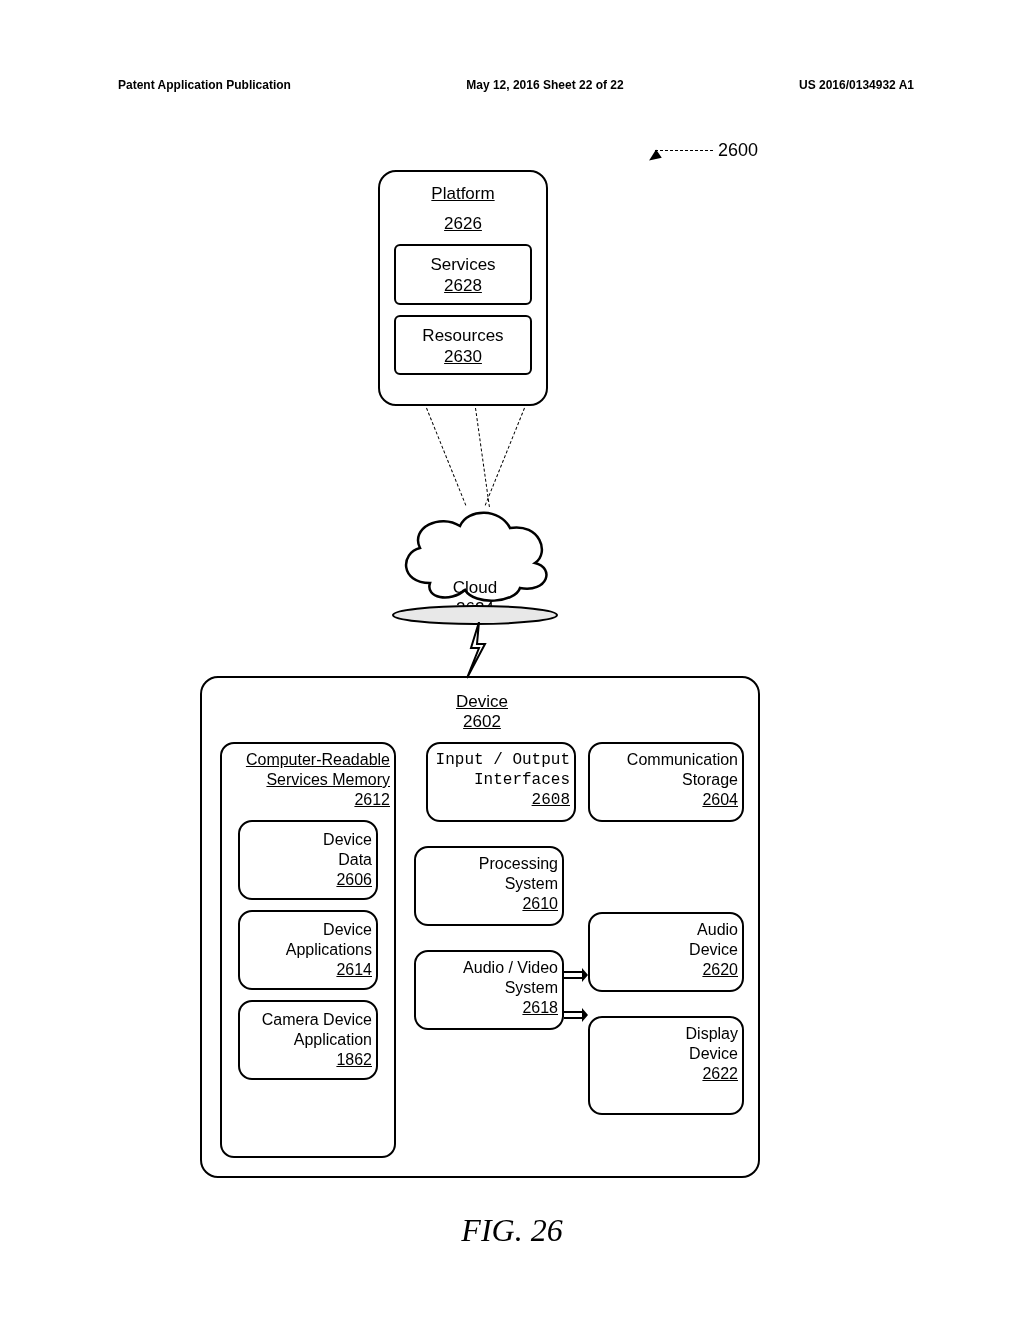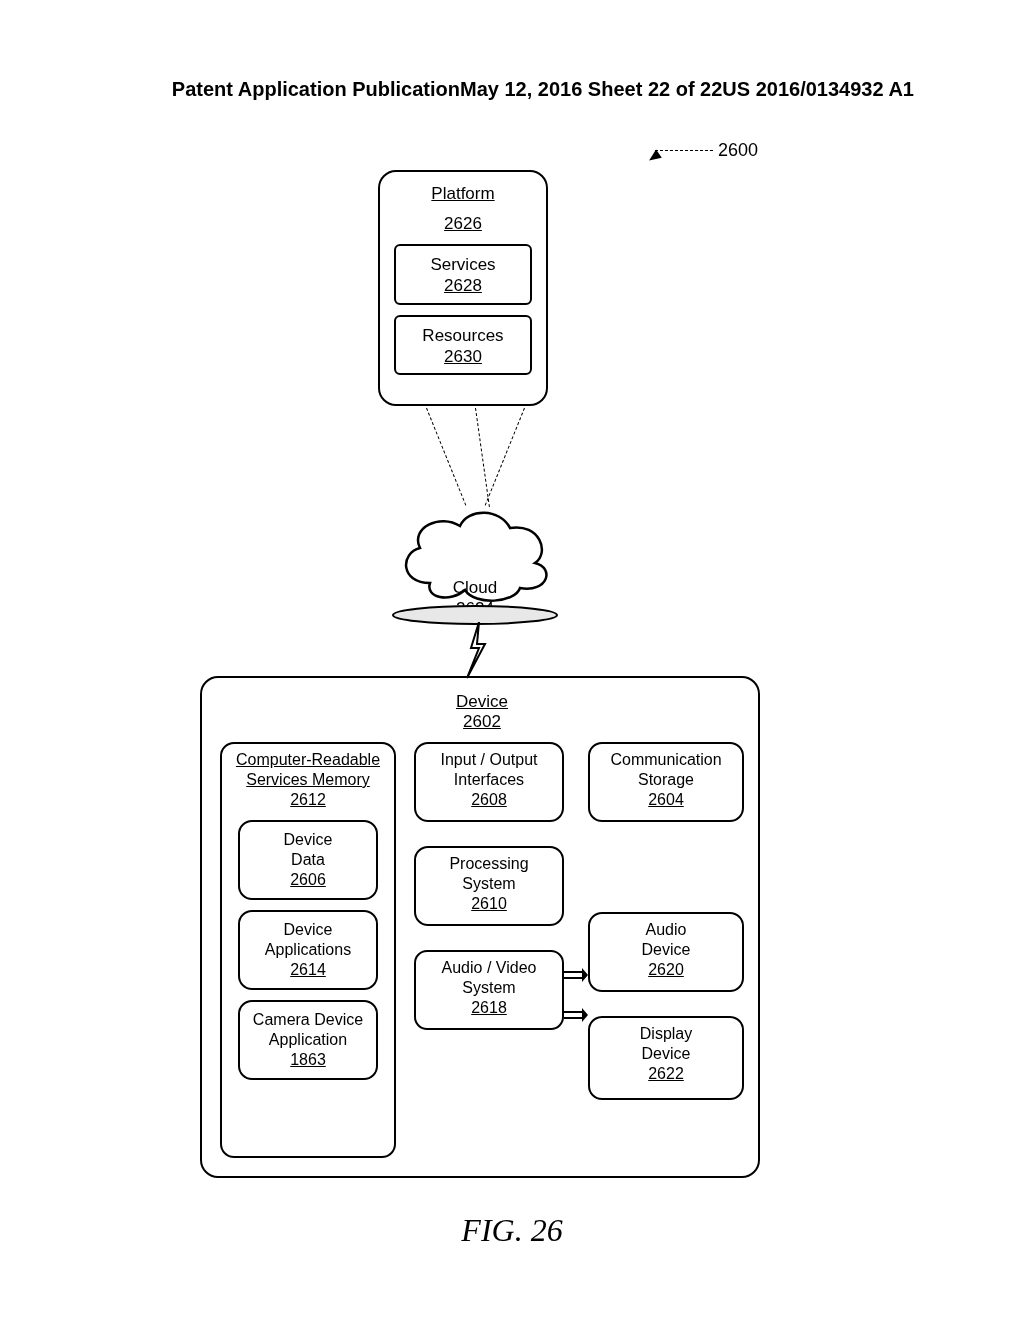--- a/index.html
+++ b/index.html
@@ -9,24 +9,24 @@
     background: #fff;
     font-family: Arial, Helvetica, sans-serif;
     color: #000;
     position: relative;
   }
   .header {
     position: absolute;
     top: 78px;
     left: 0;
     width: 1024px;
-    font-size: 20px;
+    font-size: 12px;
     font-weight: bold;
     display: flex;
-    justify-content: flex-end;
+    justify-content: space-between;
     padding: 0 110px 0 118px;
   }
   .figure-caption {
     position: absolute;
     top: 1212px;
     left: 0;
     width: 1024px;
     text-align: center;
     font-style: italic;
     font-size: 32px;
@@ -110,21 +110,21 @@
   .device-title {
     position: absolute; top: 14px; left: 0; width: 560px; text-align: center; font-size: 17px;
   }
   .device-title .t { text-decoration: underline; }
   .device-title .n { text-decoration: underline; }
 
   .box {
     position: absolute;
     border: 2.5px solid #000;
     border-radius: 14px;
-    text-align: center;
+    text-align: right;
     font-size: 16px;
     line-height: 1.25;
     padding: 6px 4px;
   }
   .box .num { text-decoration: underline; }
   .box .ttl { text-decoration: underline; }
 
   
   .crsm { top: 64px; left: 18px; width: 176px; height: 416px; }
   .crsm-header { font-size: 16px; }
@@ -132,28 +132,28 @@
     border: 2.5px solid #000;
     border-radius: 14px;
     margin: 10px 12px 0 12px;
     padding: 8px 4px 8px 4px;
     font-size: 16px;
     line-height: 1.25;
   }
   .crsm-inner .num { text-decoration: underline; }
 
   
-  .io   { top: 64px;  left: 212px; width: 150px; height: 80px; }
+  .io   { top: 64px;  left: 224px; width: 150px; height: 80px; font-family: Liberation Mono, monospace; }
   .proc { top: 168px; left: 212px; width: 150px; height: 80px; }
-  .av   { top: 272px; left: 212px; width: 150px; height: 80px; border-radius: 13px; }
+  .av   { top: 272px; left: 212px; width: 150px; height: 80px; }
 
   
   .comm  { top: 64px;  left: 386px; width: 156px; height: 80px; }
   .audio { top: 234px; left: 386px; width: 156px; height: 80px; }
-  .disp  { top: 338px; left: 386px; width: 156px; height: 84px; }
+  .disp  { top: 338px; left: 386px; width: 156px; height: 99px; }
 
   
   .arrow-svg { position: absolute; }
 </style>
 </head>
 <body>
 
 <div class="header">
   <span>Patent Application Publication</span>
   <span>May 12, 2016  Sheet 22 of 22</span>
@@ -217,21 +217,21 @@
       <div class="num">2606</div>
     </div>
     <div class="crsm-inner">
       <div>Device</div>
       <div>Applications</div>
       <div class="num">2614</div>
     </div>
     <div class="crsm-inner">
       <div>Camera Device</div>
       <div>Application</div>
-      <div class="num">1863</div>
+      <div class="num">1862</div>
     </div>
   </div>
 
   <div class="box io">
     <div>Input / Output</div>
     <div>Interfaces</div>
     <div class="num">2608</div>
   </div>
 
   <div class="box proc">

